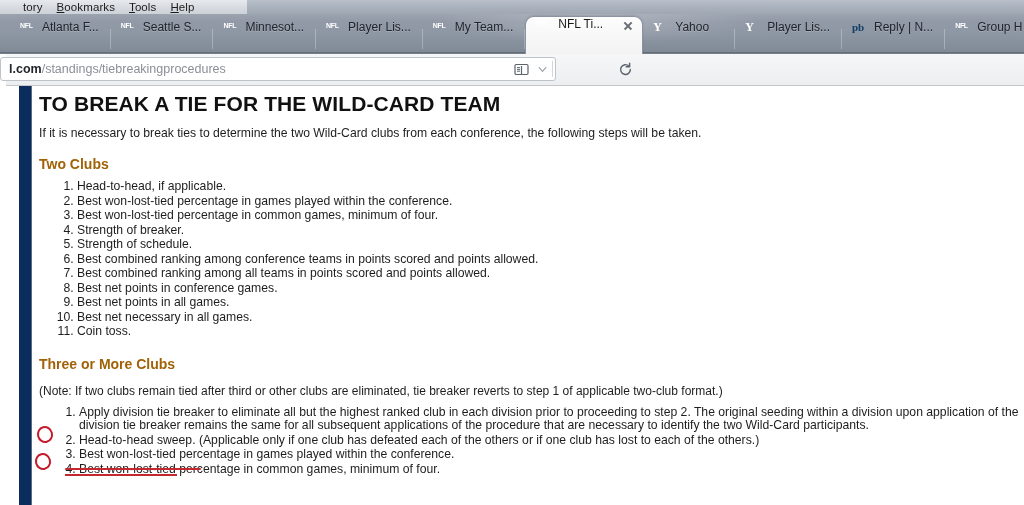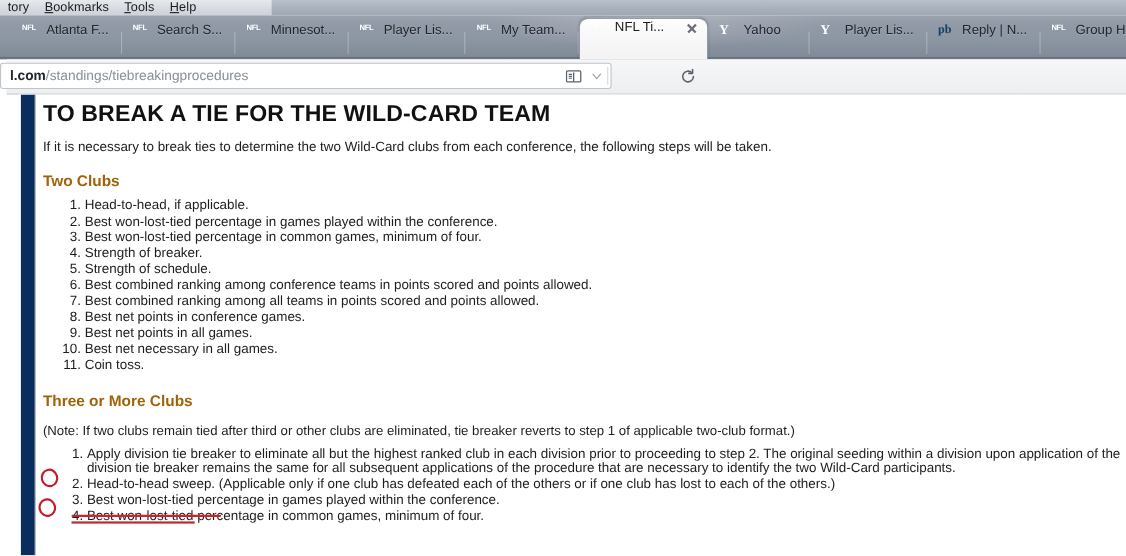--- a/index.html
+++ b/index.html
@@ -43,21 +43,21 @@
     top: 0; left: 247px;
     width: 777px;
     height: 14px;
     background: linear-gradient(to bottom, #b9c0ca 0%, #aab2bd 50%, #9fa7b3 100%);
   }
   .menu-items {
     position: relative;
     display: flex;
     align-items: center;
     height: 14px;
-    padding-left: 0px;
+    padding-left: 16px;
     z-index: 3;
   }
   .menu-item {
     font-size: 11.5px;
     color: #1b1b1b;
     padding: 0 7px;
     line-height: 14px;
     white-space: nowrap;
     letter-spacing: .1px;
   }
@@ -384,21 +384,21 @@
 
   <div class="tabbar">
     <div class="tabbar-glow"></div>
     <div class="tabs" id="tabs">
         <div class="tab">
           <span class="favicon"><span class="fav-nfl"></span></span>
           <span class="tab-title">Atlanta F...</span>
         </div>
         <div class="tab">
           <span class="favicon"><span class="fav-nfl"></span></span>
-          <span class="tab-title">Search S...</span>
+          <span class="tab-title">Seattle S...</span>
         </div>
         <div class="tab">
           <span class="favicon"><span class="fav-nfl"></span></span>
           <span class="tab-title">Minnesot...</span>
         </div>
         <div class="tab">
           <span class="favicon"><span class="fav-nfl"></span></span>
           <span class="tab-title">Player Lis...</span>
         </div>
         <div class="tab">

